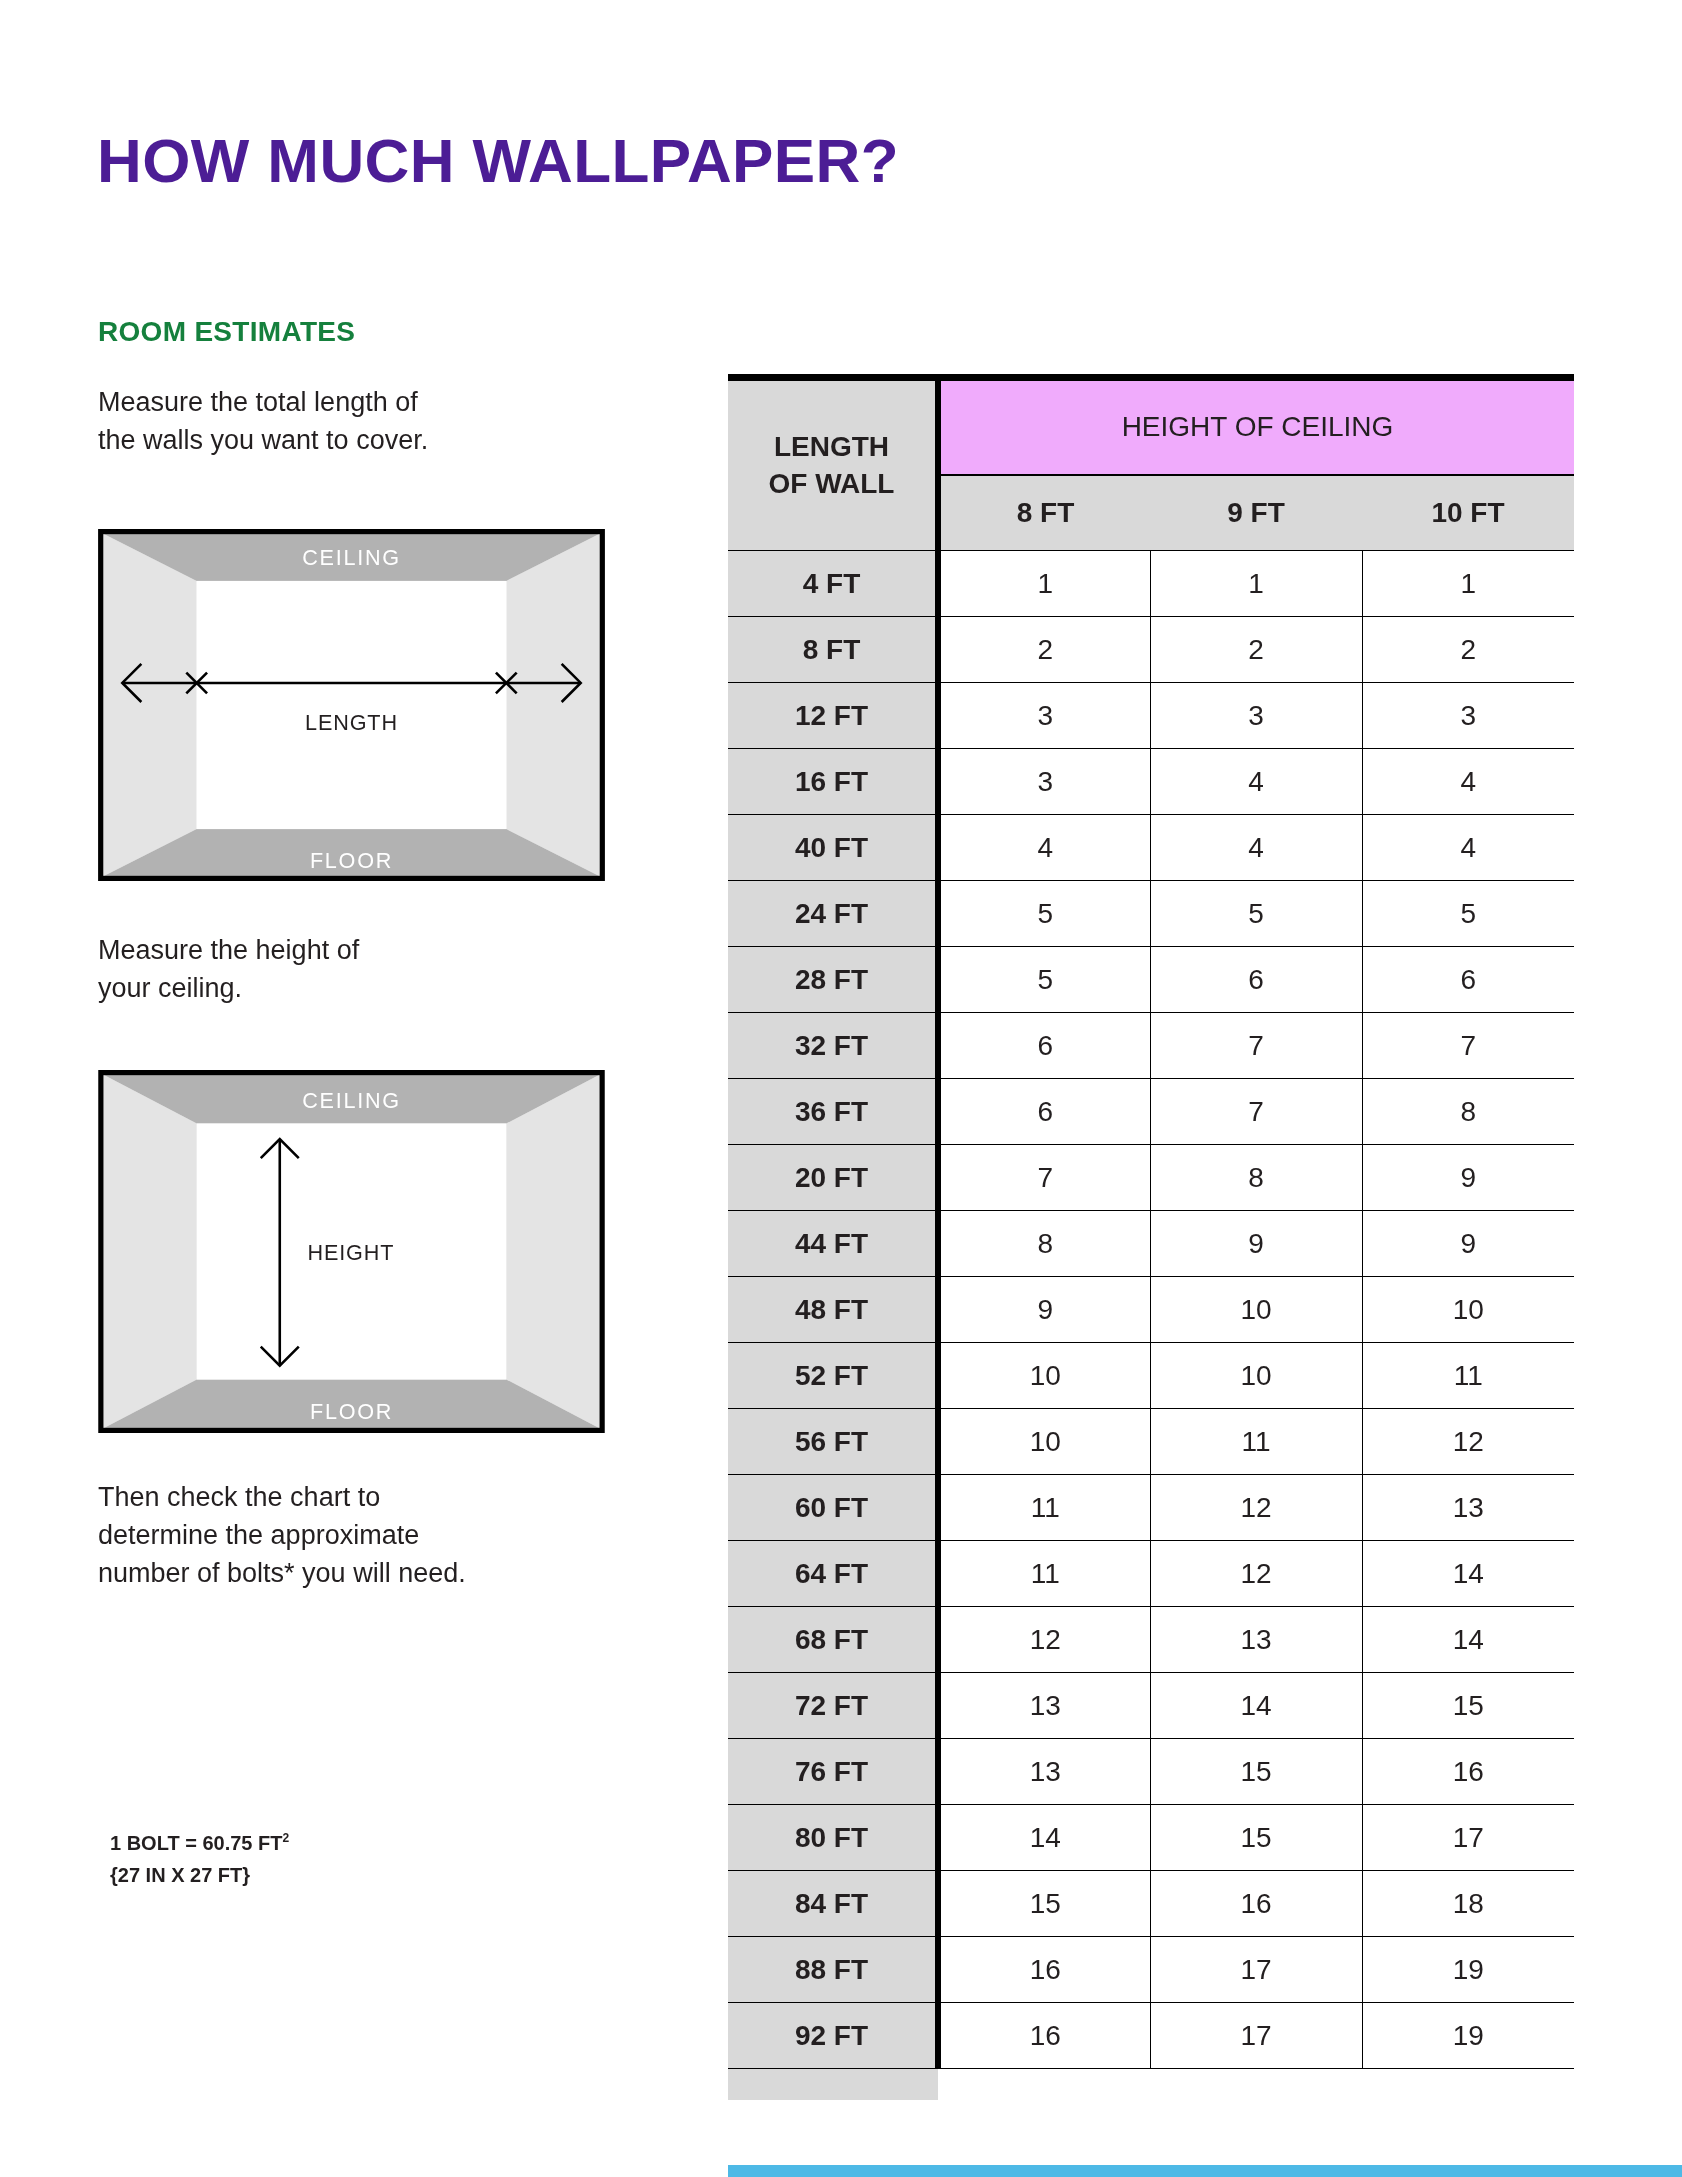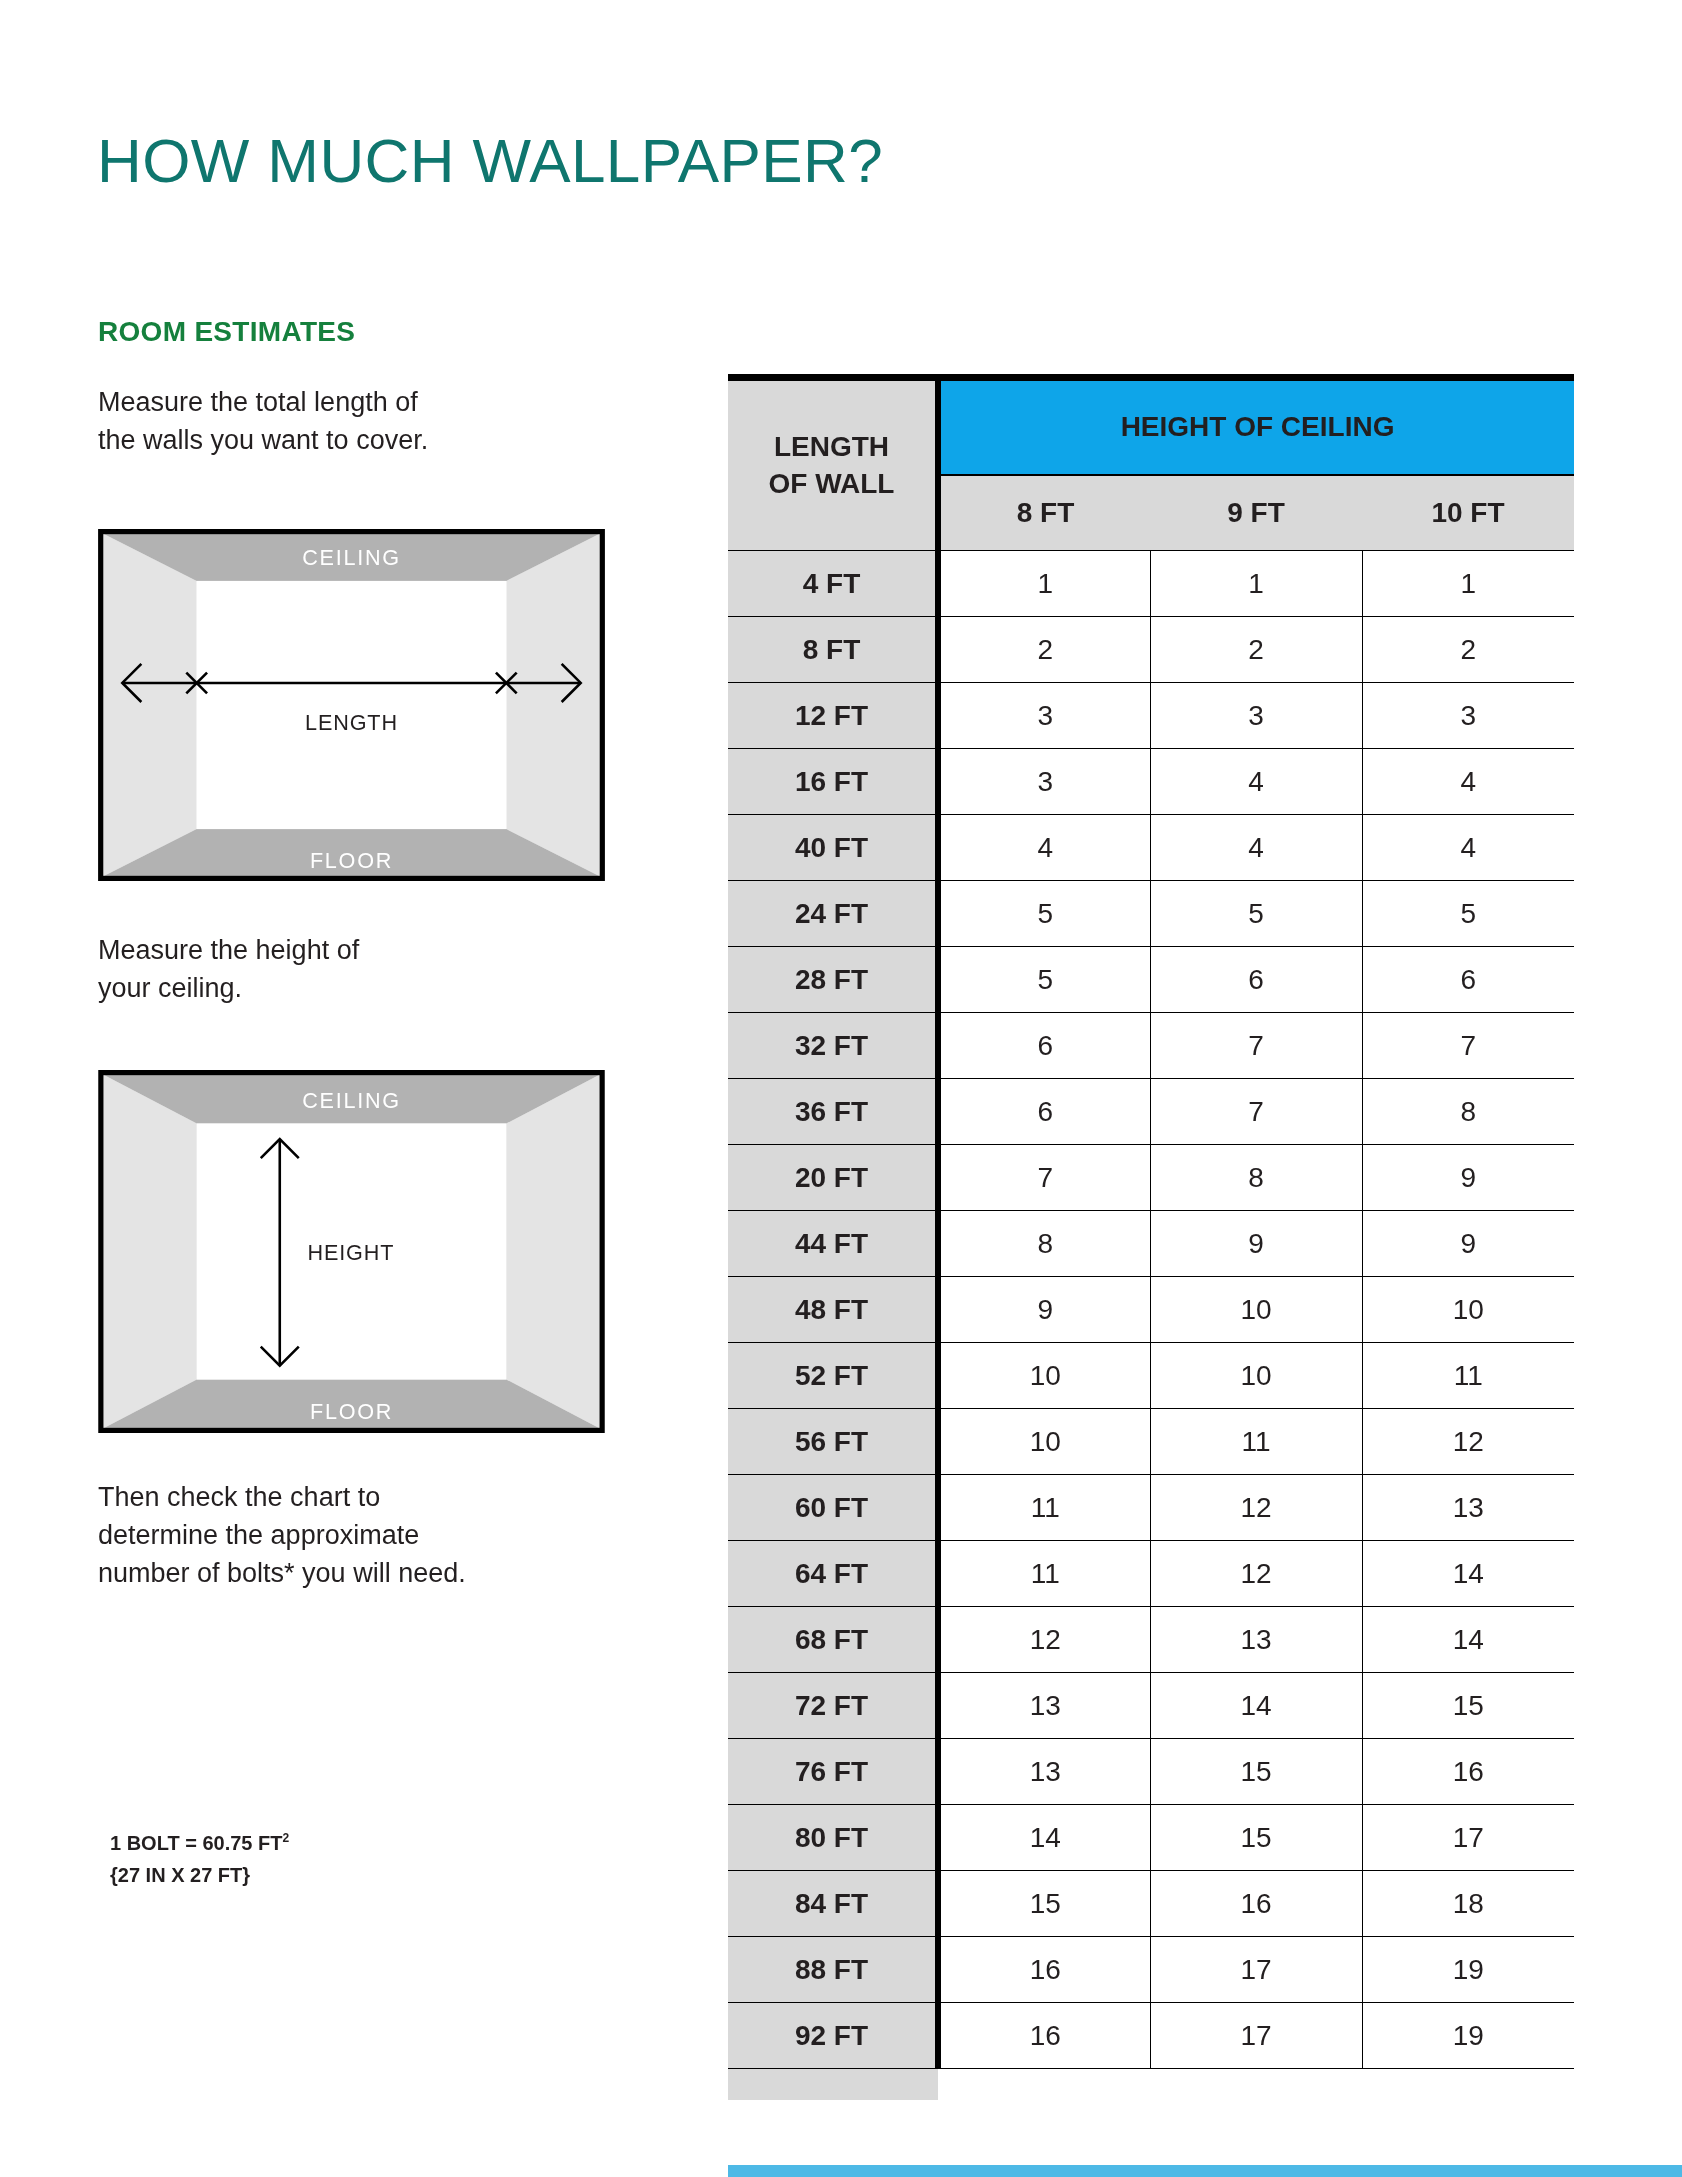--- a/index.html
+++ b/index.html
@@ -6,21 +6,21 @@
   .page {
     position:relative;
     width:1683px; height:2177px;
     background:#ffffff;
     font-family:"Liberation Sans","DejaVu Sans",sans-serif;
     color:#231f20;
     overflow:hidden;
   }
   .page-title {
     position:absolute; left:97px; top:83px;
-    font-size:62px; font-weight:normal; color:#0f766e;
+    font-size:62px; font-weight:bold; color:#4c1d95;
     letter-spacing:0.4px;
   }
   .section-heading {
     position:absolute;
     font-size:28px; font-weight:bold; color:#15803d;
     letter-spacing:0.3px;
   }
   .heading-room { left:98px; top:316px; }
   .heading-bolts { left:728px; top:316px; width:846px; text-align:center; }
   .body-text {
@@ -56,21 +56,21 @@
     padding:0; color:#231f20;
   }
   td.length-header {
     background:#d9d9d9; border-right:6px solid #000;
     border-bottom:1.7px solid #000;
     font-weight:bold; text-align:left; padding-left:36px;
     line-height:1.3; white-space:pre-line;
   }
   tr.group-row { height:97px; }
   td.group-header {
-    background:#0ea5e9; font-weight:bold;
+    background:#f0abfc; font-weight:normal;
     border-bottom:2.6px solid #000;
   }
   tr.sub-row { height:76px; }
   td.sub-header {
     background:#d9d9d9; font-weight:bold;
     border-bottom:1.7px solid #000;
   }
   tr.data-row { height:66px; }
   tr.data-row td { border-bottom:1.7px solid #000; }
   tr.data-row td.col1 {

